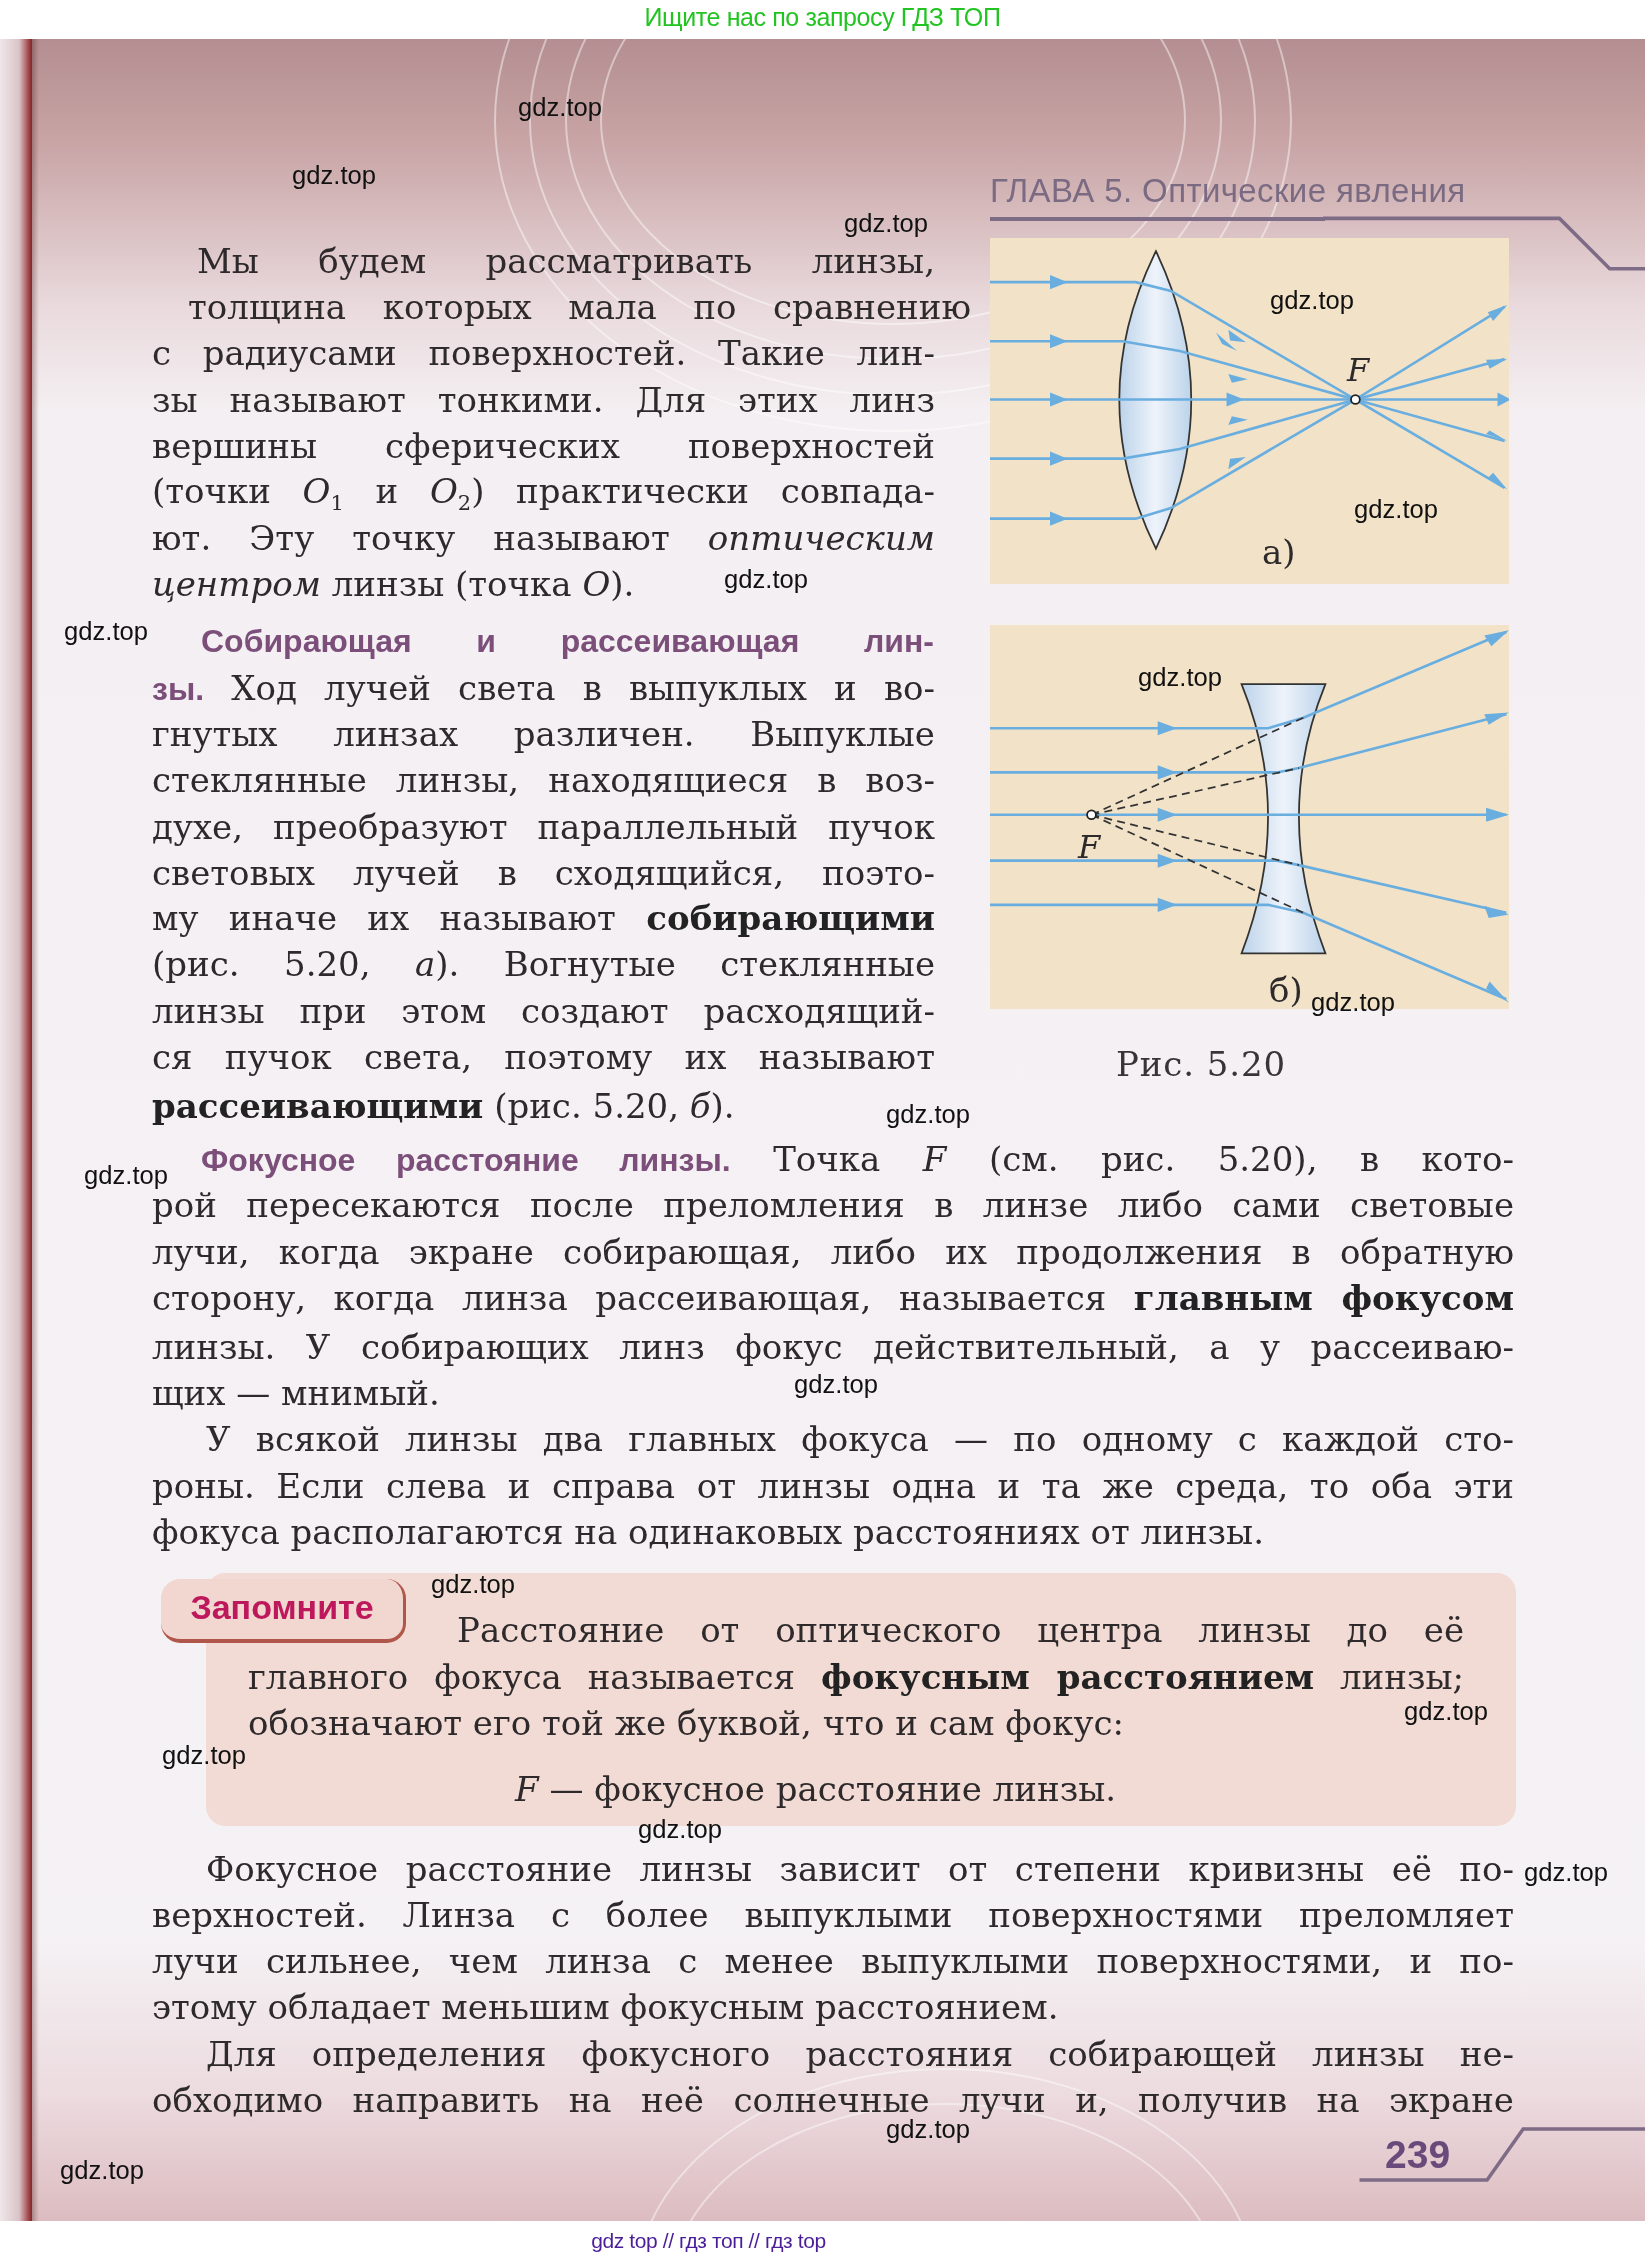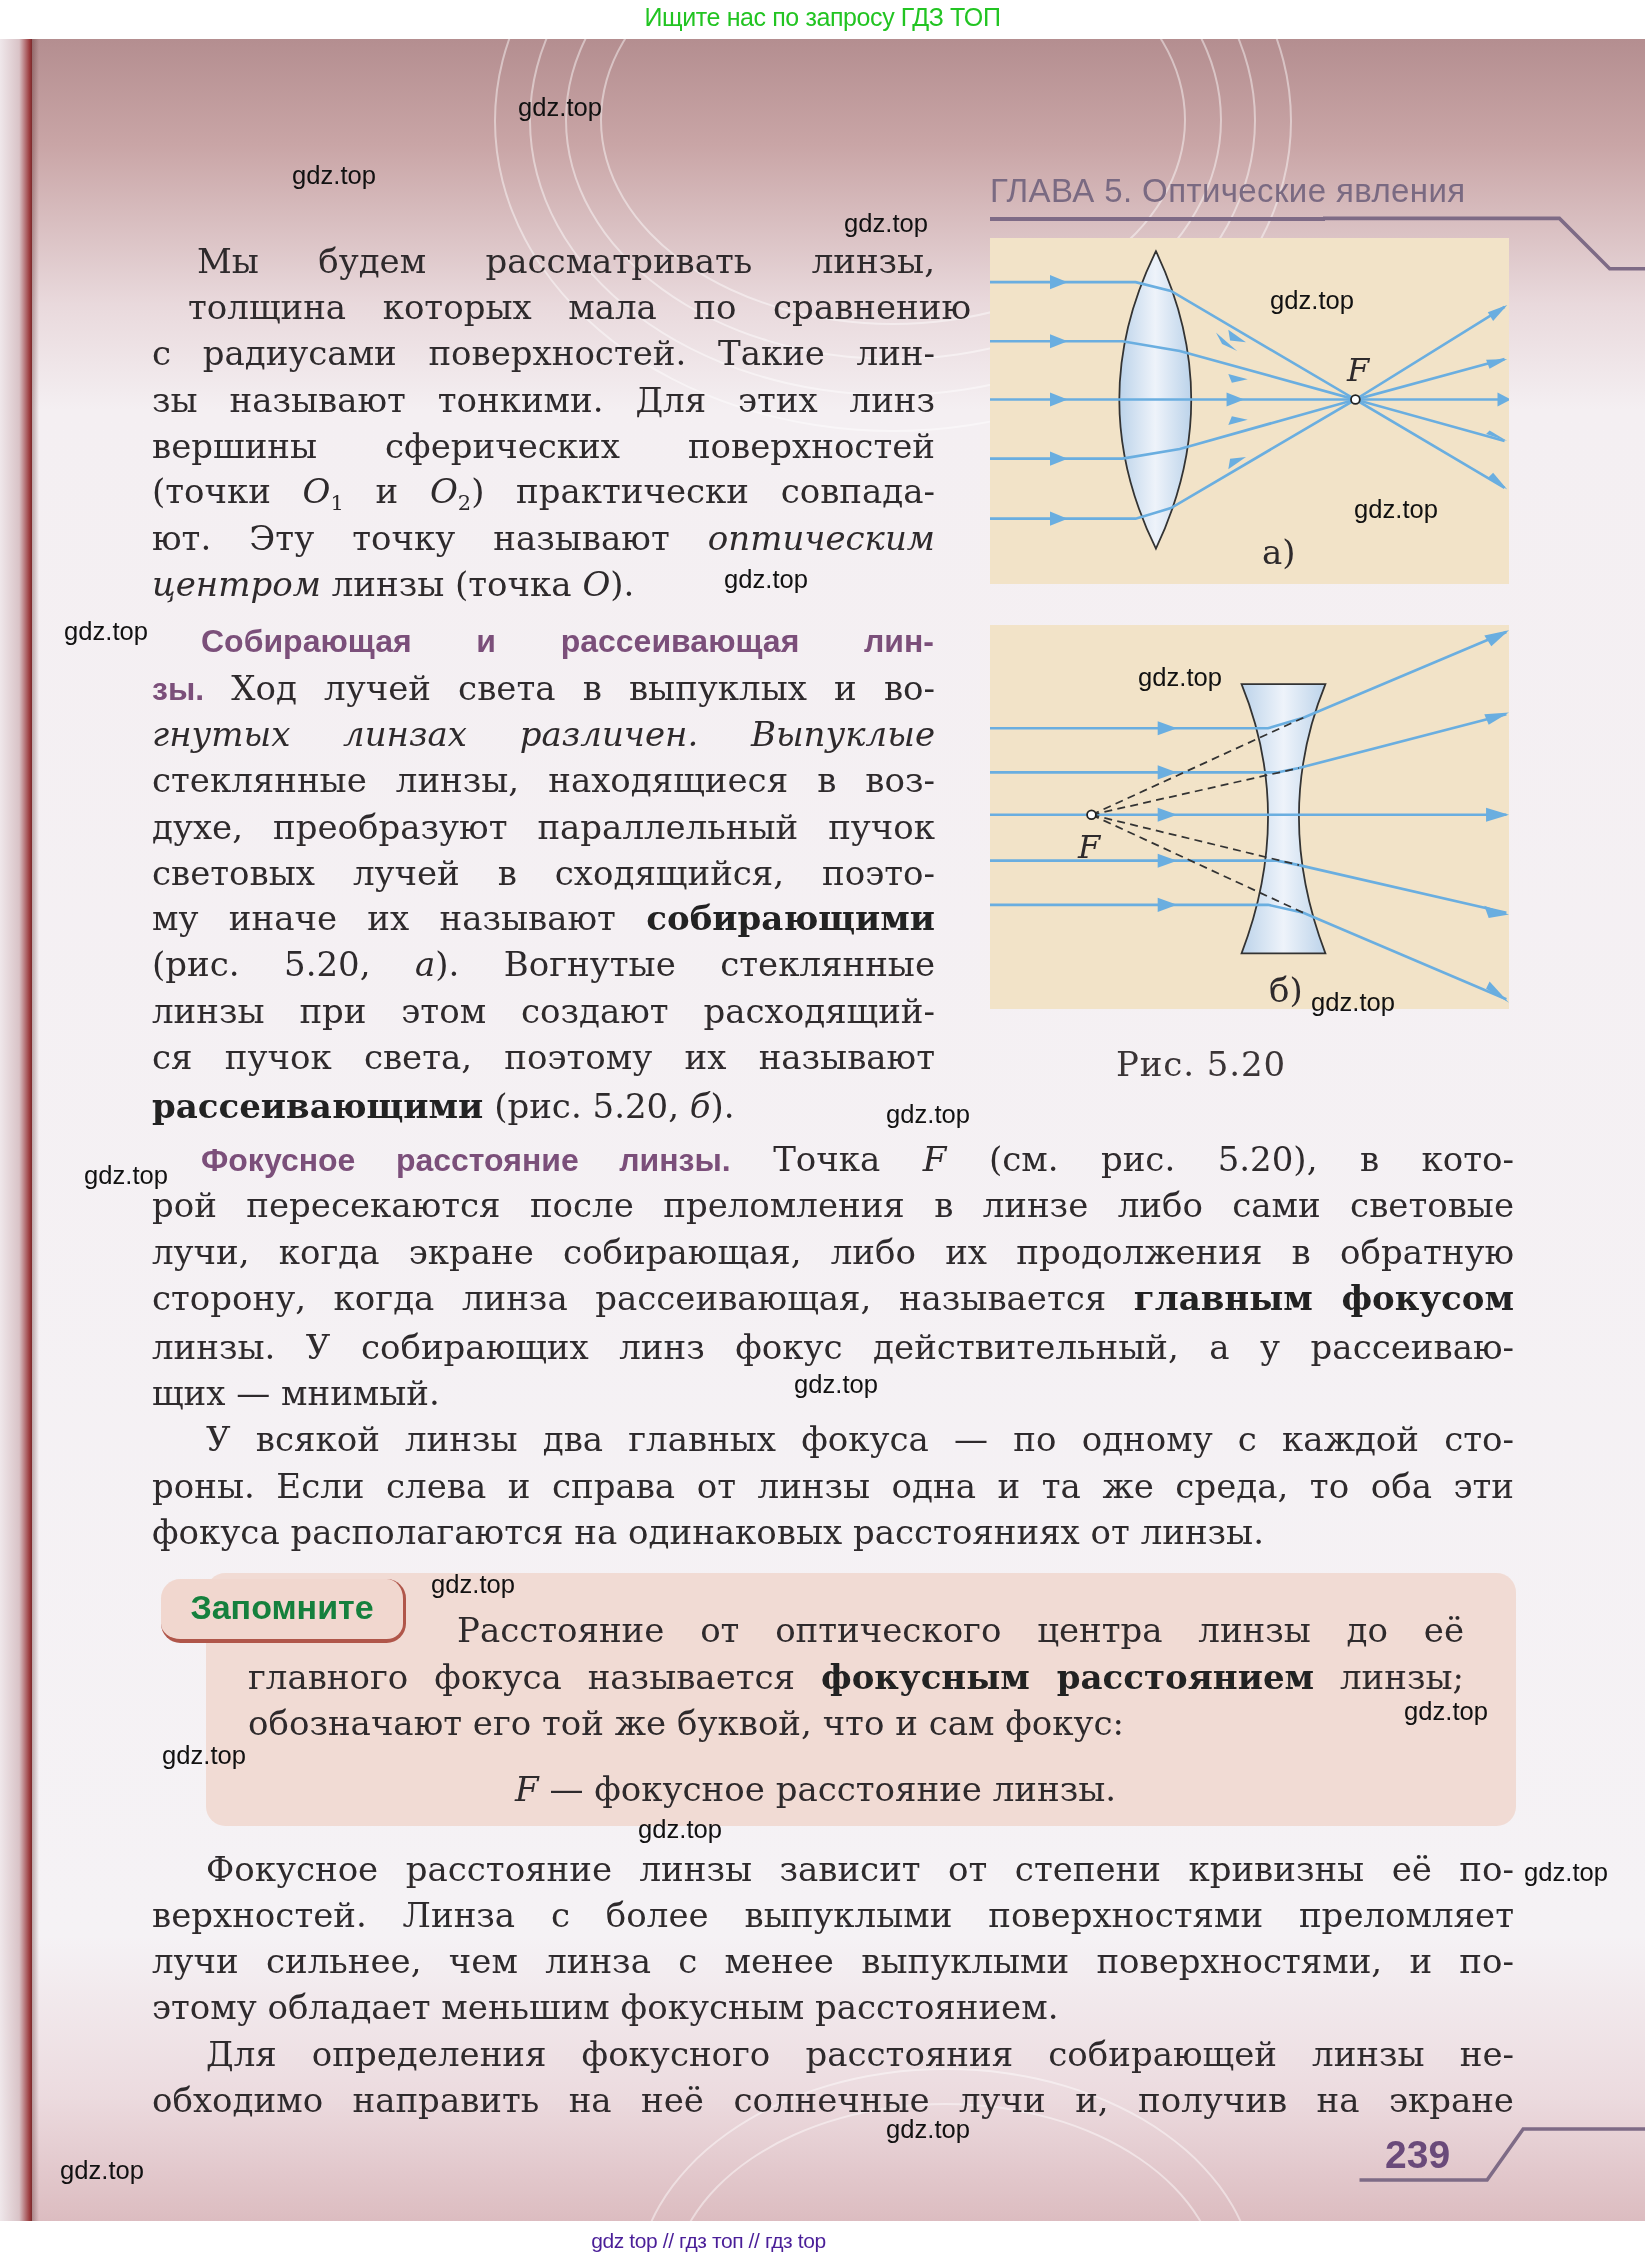--- a/index.html
+++ b/index.html
@@ -32,21 +32,21 @@
 
   .fig { position:absolute; background:#f2e3c8; }
   .fig svg { position:absolute; left:0; top:0; }
   .fig-label { position:absolute; font-size:34px; color:#2e2a2c; line-height:35px; }
   .fig-f { position:absolute; font-size:32px; font-style:italic; color:#2e2a2c; line-height:32px; }
   .caption { position:absolute; left:1116px; top:1041px; font-size:34px; color:#3a3436; line-height:46px; letter-spacing:0.9px; white-space:nowrap; }
 
   .remember-box { position:absolute; left:206px; top:1573px; width:1310px; height:253px; background:#f1dbd4; border-radius:19.4px; }
   .remember-badge { position:absolute; left:161px; top:1579px; width:245px; height:64px; background:#f1d7cf; border-radius:19.4px;
      border-right:3.5px solid #b0564a; border-bottom:4.4px solid #b0564a; box-sizing:border-box; text-align:center; }
-  .remember-badge span { font-family:"Liberation Sans", sans-serif; font-weight:bold; font-size:34px; color:#15803d; line-height:56px; }
+  .remember-badge span { font-family:"Liberation Sans", sans-serif; font-weight:bold; font-size:34px; color:#be185d; line-height:56px; }
 
   .page-num { position:absolute; left:1385px; top:2133px; font-family:"Liberation Sans", sans-serif; font-weight:bold; font-size:39px; color:#6a4a7a; line-height:44px; }
 </style>
 </head>
 <body>
 
 <div class="banner-top"><span>Ищите нас по запросу ГДЗ ТОП</span></div>
 
 <div class="page">
   <div class="spine"></div>
@@ -78,21 +78,21 @@
   <span>ют. Эту точку называют </span><i>оптическим</i>
 </div>
 <div class="ln" style="left:152px;top:561px;">
   <i>центром</i><span> линзы (точка </span><i>O</i><span>).</span>
 </div>
 
 <div class="ln j hd" style="left:201px;top:618px;width:733px;">Собирающая и рассеивающая лин-</div>
 <div class="ln j" style="left:152px;top:665px;width:783px;">
   <span class="hd">зы.</span><span> Ход лучей света в выпуклых и во-</span>
 </div>
-<div class="ln j" style="left:152px;top:711px;width:783px;font-style:italic;">гнутых линзах различен. Выпуклые</div>
+<div class="ln j" style="left:152px;top:711px;width:783px;">гнутых линзах различен. Выпуклые</div>
 <div class="ln j" style="left:152px;top:757px;width:783px;">стеклянные линзы, находящиеся в воз-</div>
 <div class="ln j" style="left:152px;top:804px;width:783px;">духе, преобразуют параллельный пучок</div>
 <div class="ln j" style="left:152px;top:850px;width:783px;">световых лучей в сходящийся, поэто-</div>
 <div class="ln j" style="left:152px;top:895px;width:783px;">
   <span>му иначе их называют </span><b>собирающими</b>
 </div>
 <div class="ln j" style="left:152px;top:941px;width:783px;">
   <span>(рис. 5.20, </span><i>а</i><span>). Вогнутые стеклянные</span>
 </div>
 <div class="ln j" style="left:152px;top:988px;width:783px;">линзы при этом создают расходящий-</div>

